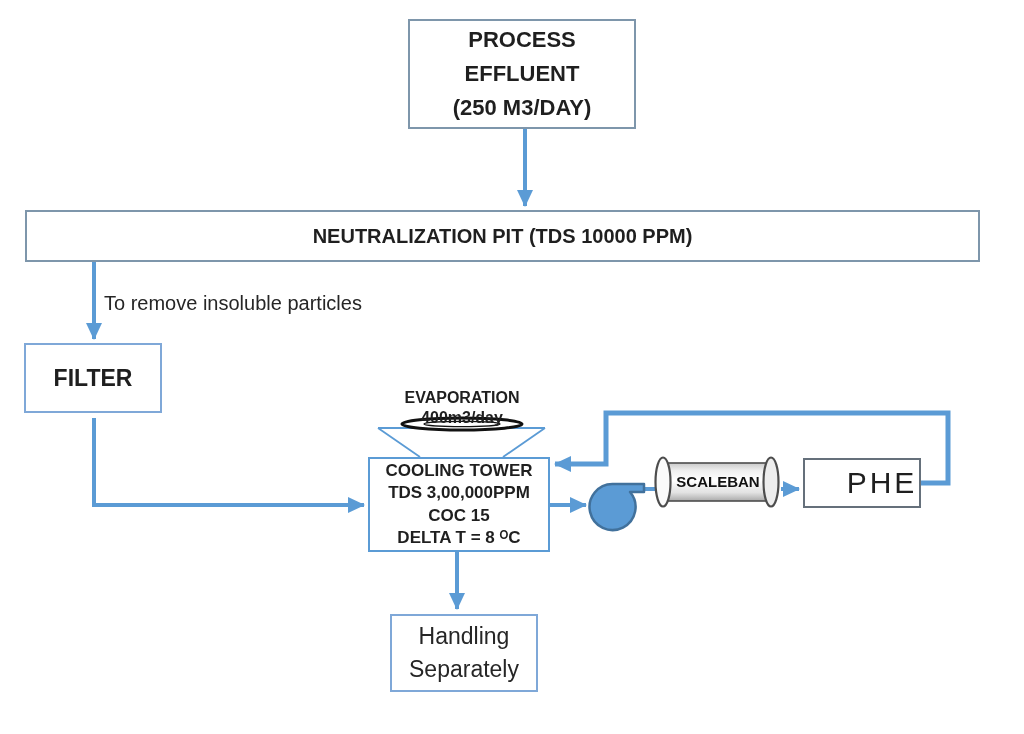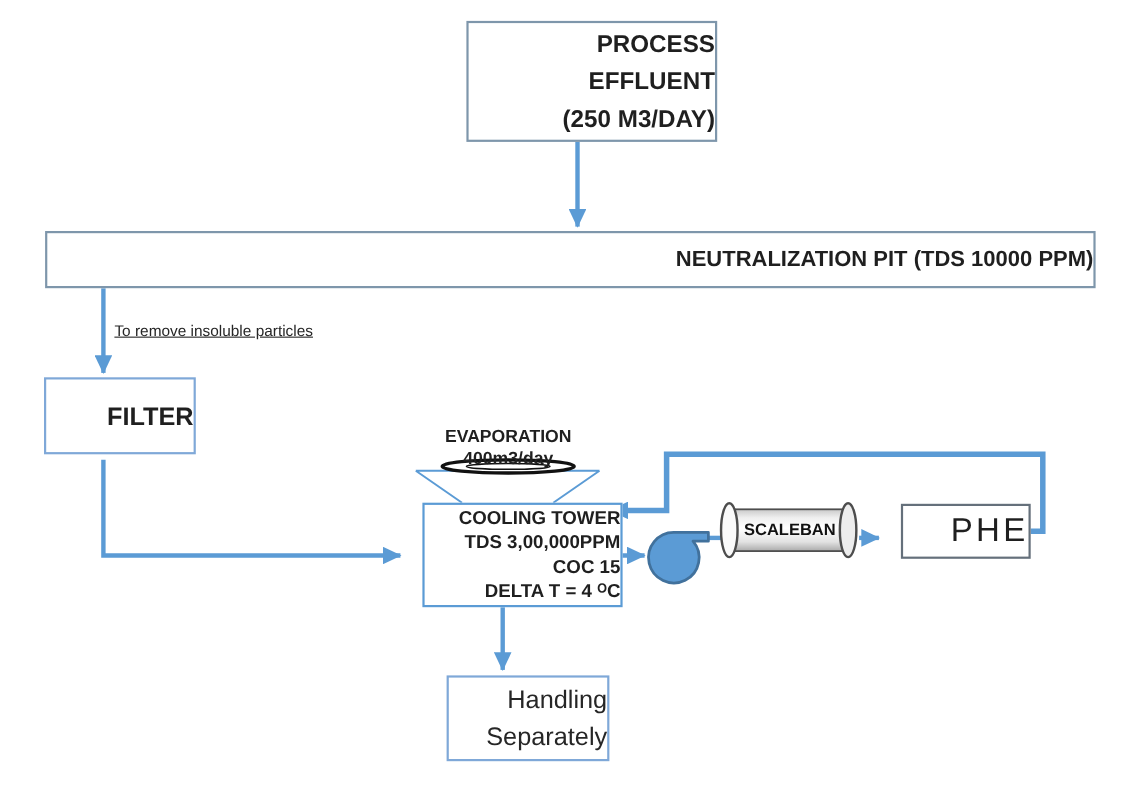--- a/index.html
+++ b/index.html
@@ -3,37 +3,36 @@
 <meta charset="utf-8">
 <style>
   html,body{margin:0;padding:0;background:#ffffff;}
   .stage{
     position:relative;width:1024px;height:734px;background:#ffffff;overflow:hidden;
     font-family:"Liberation Sans","DejaVu Sans",sans-serif;color:#1f1f1f;
   }
   .layer{position:absolute;left:0;top:0;width:1024px;height:734px;}
   .box{
     position:absolute;box-sizing:border-box;background:#ffffff;
-    display:flex;flex-direction:column;align-items:flex-end;justify-content:center;
+    display:flex;flex-direction:column;align-items:center;justify-content:center;
     text-align:center;
-    margin-left:16px;
   }
   .box-steel{border:2px solid #7e96ab;}
   .box-lightblue{border:2px solid #7fa8d8;}
   .box-blue{border:2.5px solid #5b9bd5;}
   .box-gray{border:2px solid #65707b;padding-left:40px;}
   .process-box{left:408px;top:19px;width:228px;height:110px;font-size:22px;font-weight:bold;line-height:34px;}
   .pit-box{left:25px;top:210px;width:955px;height:52px;font-size:20px;font-weight:bold;}
   .filter-box{left:24px;top:343px;width:138px;height:70px;font-size:23px;font-weight:bold;}
   .ct-box{left:368px;top:457px;width:182px;height:95px;font-size:17px;font-weight:bold;line-height:22.5px;}
   .phe-box{left:803px;top:458px;width:118px;height:50px;font-size:30px;letter-spacing:3px;}
   .handling-box{left:390px;top:614px;width:148px;height:78px;font-size:23px;line-height:33px;color:#262626;}
   .flabel{position:absolute;white-space:nowrap;color:#262626;}
   .evap-label{left:377px;top:371px;width:170px;text-align:center;font-size:16px;font-weight:bold;line-height:20px;color:#1f1f1f;margin-top:17px;}
-  .to-remove-label{left:104px;top:292px;font-size:14px;text-decoration:underline;}
+  .to-remove-label{left:104px;top:292px;font-size:20px;}
   .high-tds-label{left:58px;top:515px;font-size:21px;}
   .blow-down-label{left:468px;top:573px;font-size:21px;}
   .scaleban-label{left:668px;top:472px;width:100px;text-align:center;font-size:15px;font-weight:bold;line-height:20px;color:#111;}
 </style>
 </head>
 <body>
 
 <div class="stage">
 
   <svg class="layer" width="1024" height="734" viewBox="0 0 1024 734" xmlns="http://www.w3.org/2000/svg">
@@ -91,21 +90,21 @@
 
   <div class="flabel evap-label">
     <div>EVAPORATION</div>
     <div>400m3/day</div>
   </div>
 
   <div class="box box-blue ct-box">
     <div>COOLING TOWER</div>
     <div>TDS 3,00,000PPM</div>
     <div>COC 15</div>
-    <div>DELTA T = 4 ᴼC</div>
+    <div>DELTA T = 8 ᴼC</div>
   </div>
 
   <div class="flabel scaleban-label">SCALEBAN</div>
 
   <div class="box box-gray phe-box">
     <div>PHE</div>
   </div>
 
   <div class="box box-lightblue handling-box">
     <div>Handling</div>

